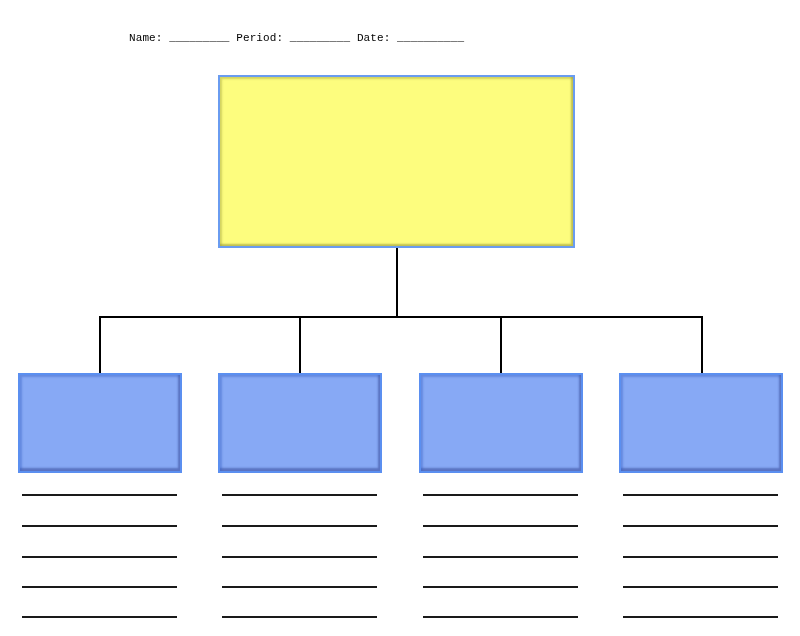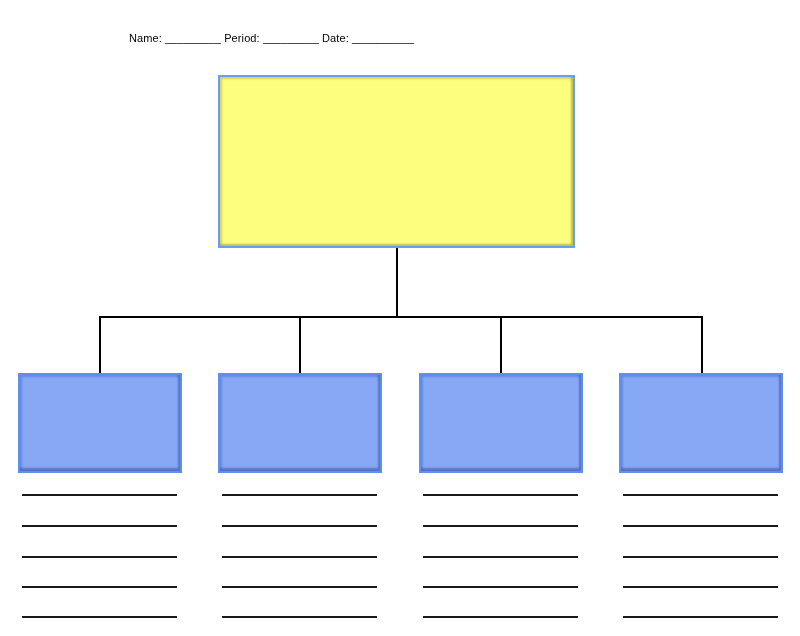--- a/index.html
+++ b/index.html
@@ -1,17 +1,17 @@
 <!DOCTYPE html>
 <html><head>
   <meta charset="utf-8">
   <style>
     html, body { margin: 0; padding: 0; background: #ffffff; }
     body { width: 800px; height: 636px; position: relative; overflow: hidden; font-family: "Liberation Sans", sans-serif; }
-    .header { position: absolute; left: 129px; top: 32px; font-size: 11px; color: #000; letter-spacing: 0.1px; white-space: pre; }
+    .header { position: absolute; left: 129px; top: 32px; font-size: 11px; color: #000; letter-spacing: 0.1px; white-space: pre; font-family: Liberation Mono, monospace; }
     .box { position: absolute; box-sizing: border-box; }
     .main-box { left: 218px; top: 75px; width: 357px; height: 173px; background: #fdfd7e; border: 2px solid #6a9cf0;
       box-shadow: inset 2px 2px 2px rgba(160,160,60,0.45), inset -2px -2px 2px rgba(140,140,40,0.55); }
     .child-box { top: 373px; width: 164px; height: 100px; background: #87a9f5; border: 2px solid #5b8ff0;
       box-shadow: inset 2px 2px 2px rgba(60,100,200,0.45), inset -2px -3px 2px rgba(60,80,160,0.6); }
     .line { position: absolute; background: #000; }
     .write-line { position: absolute; height: 2px; background: #1a1a1a; width: 155px; }
   </style>
 </head>
 <body>

